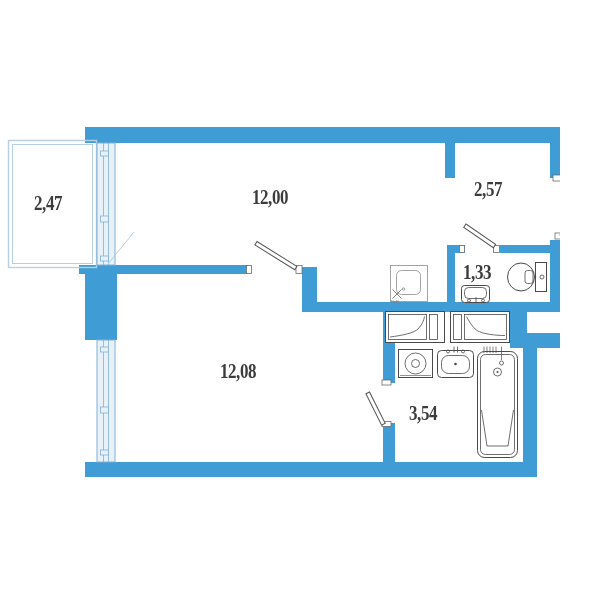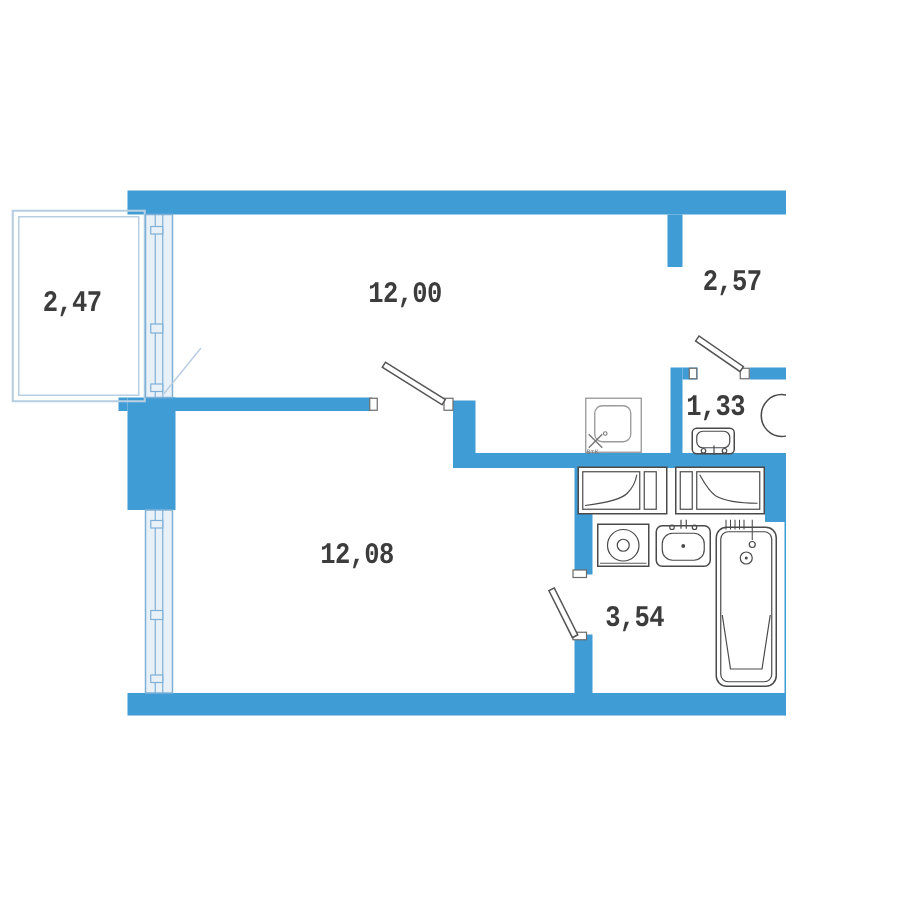--- a/index.html
+++ b/index.html
@@ -1,17 +1,17 @@
 <!DOCTYPE html>
 <html><head>
 <meta charset="utf-8">
 <style>
   html,body{margin:0;padding:0;background:#fff;}
   .plan{position:relative;width:524px;height:600px;background:#ffffff;overflow:hidden;
-        font-family:Liberation Mono, monospace;}
+        font-family:Liberation Serif, serif;padding-left:36px;}
   .wall{position:absolute;background:#409cd4;}
   .lbl{position:absolute;color:#3c3c3c;font-weight:bold;font-size:20px;letter-spacing:-0.5px;
        transform:translate(-50%,-50%) scaleX(0.85);white-space:nowrap;}
   svg.overlay{position:absolute;left:0;top:0;width:600px;height:600px;}
   .fx{fill:#ffffff;stroke:#4a4a4a;stroke-width:1;}
   .fx2{fill:none;stroke:#4a4a4a;stroke-width:0.8;}
   .marker{fill:#ffffff;stroke:#6b6b6b;stroke-width:0.8;}
   .leaf{fill:#ffffff;stroke:#555555;stroke-width:1;}
   .vent{fill:#ffffff;stroke:#9a9a9a;stroke-width:0.9;}
 </style>

